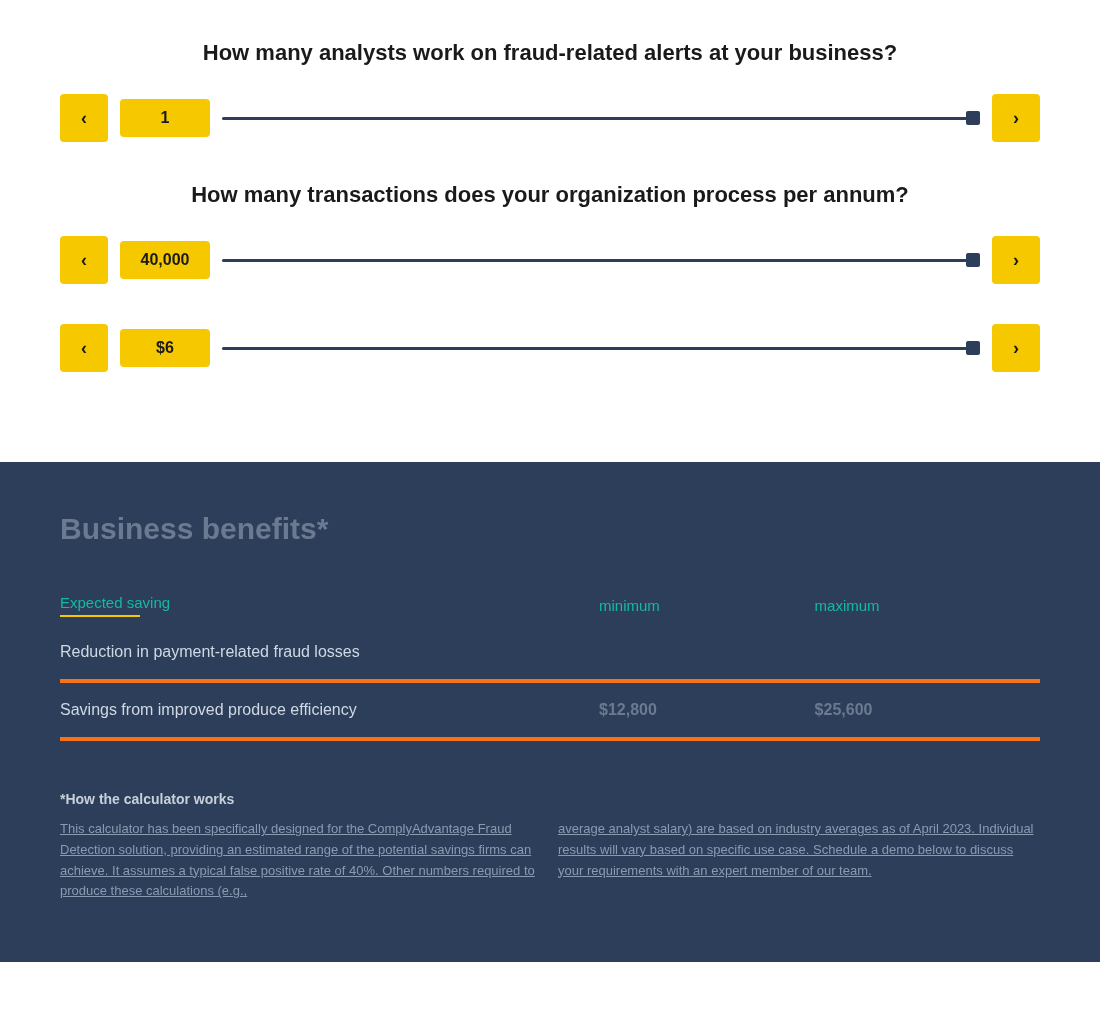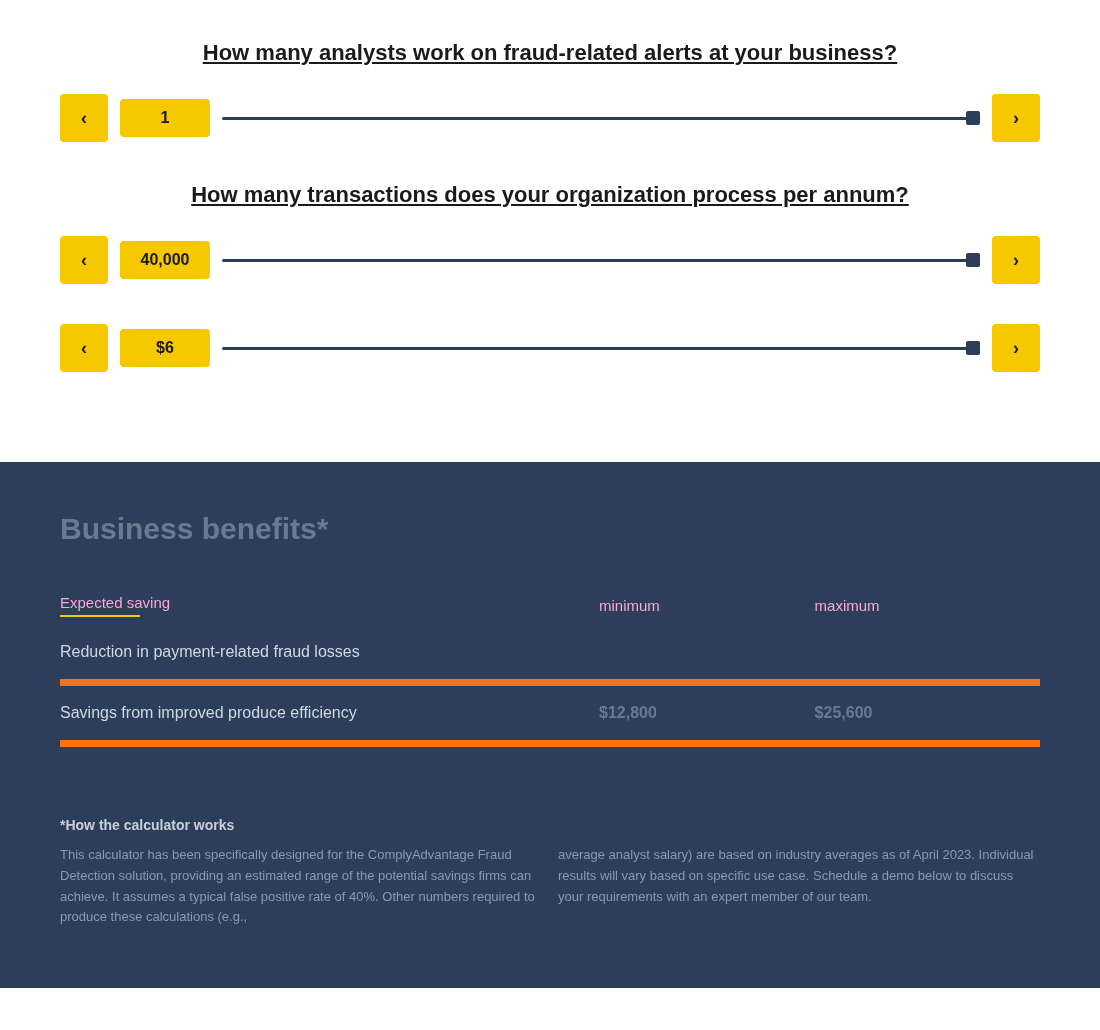--- a/index.html
+++ b/index.html
@@ -13,21 +13,20 @@
     .question-block {
       margin-bottom: 40px;
     }
 
     .question-text {
       text-align: center;
       font-size: 22px;
       font-weight: 700;
       color: #1a1a1a;
       margin-bottom: 28px;
-      text-decoration: underline;
     }
 
     .slider-row {
       display: flex;
       align-items: center;
       gap: 12px;
     }
 
     .arrow-btn {
       width: 48px;
@@ -95,38 +94,38 @@
       color: #6b7a90;
       margin-bottom: 48px;
     }
 
     .benefits-table {
       width: 100%;
       border-collapse: collapse;
     }
 
     .benefits-header-row td {
-      color: #f9a8d4;
+      color: #14b8a6;
       font-size: 15px;
       padding-bottom: 8px;
     }
 
     .header-divider {
       border: none;
       border-top: 2px solid #f5c800;
       width: 80px;
       margin: 0;
       margin-top: 4px;
     }
 
     .benefits-data-row td {
       padding: 18px 0;
       font-size: 16px;
       color: #d0d8e4;
-      border-bottom: 7px solid #f97316;
+      border-bottom: 4px solid #f97316;
     }
 
     .benefits-data-row td.row-label {
       color: #d0d8e4;
       font-weight: 400;
     }
 
     .benefits-data-row td.row-value {
       color: #6b7a90;
       font-size: 16px;
@@ -137,37 +136,38 @@
     .col-min { width: 22%; }
     .col-max { width: 23%; }
 
     .total-row td {
       padding-top: 18px;
       font-size: 16px;
       color: #d0d8e4;
     }
 
     .footer-note {
-      margin-top: 70px;
+      margin-top: 50px;
     }
 
     .footer-note-title {
       font-size: 14px;
       font-weight: 700;
       color: #c8d0da;
       margin-bottom: 12px;
     }
 
     .footer-note-text {
       font-size: 13px;
       color: #8a9ab0;
       line-height: 1.6;
       display: grid;
       grid-template-columns: 1fr 1fr;
       gap: 0 16px;
+      text-decoration: underline;
     }
   </style>
 </head>
 <body>
 
 <div class="top-section">
 
   <div class="question-block">
     <div class="question-text">How many analysts work on fraud-related alerts at your business?</div>
     <div class="slider-row">

